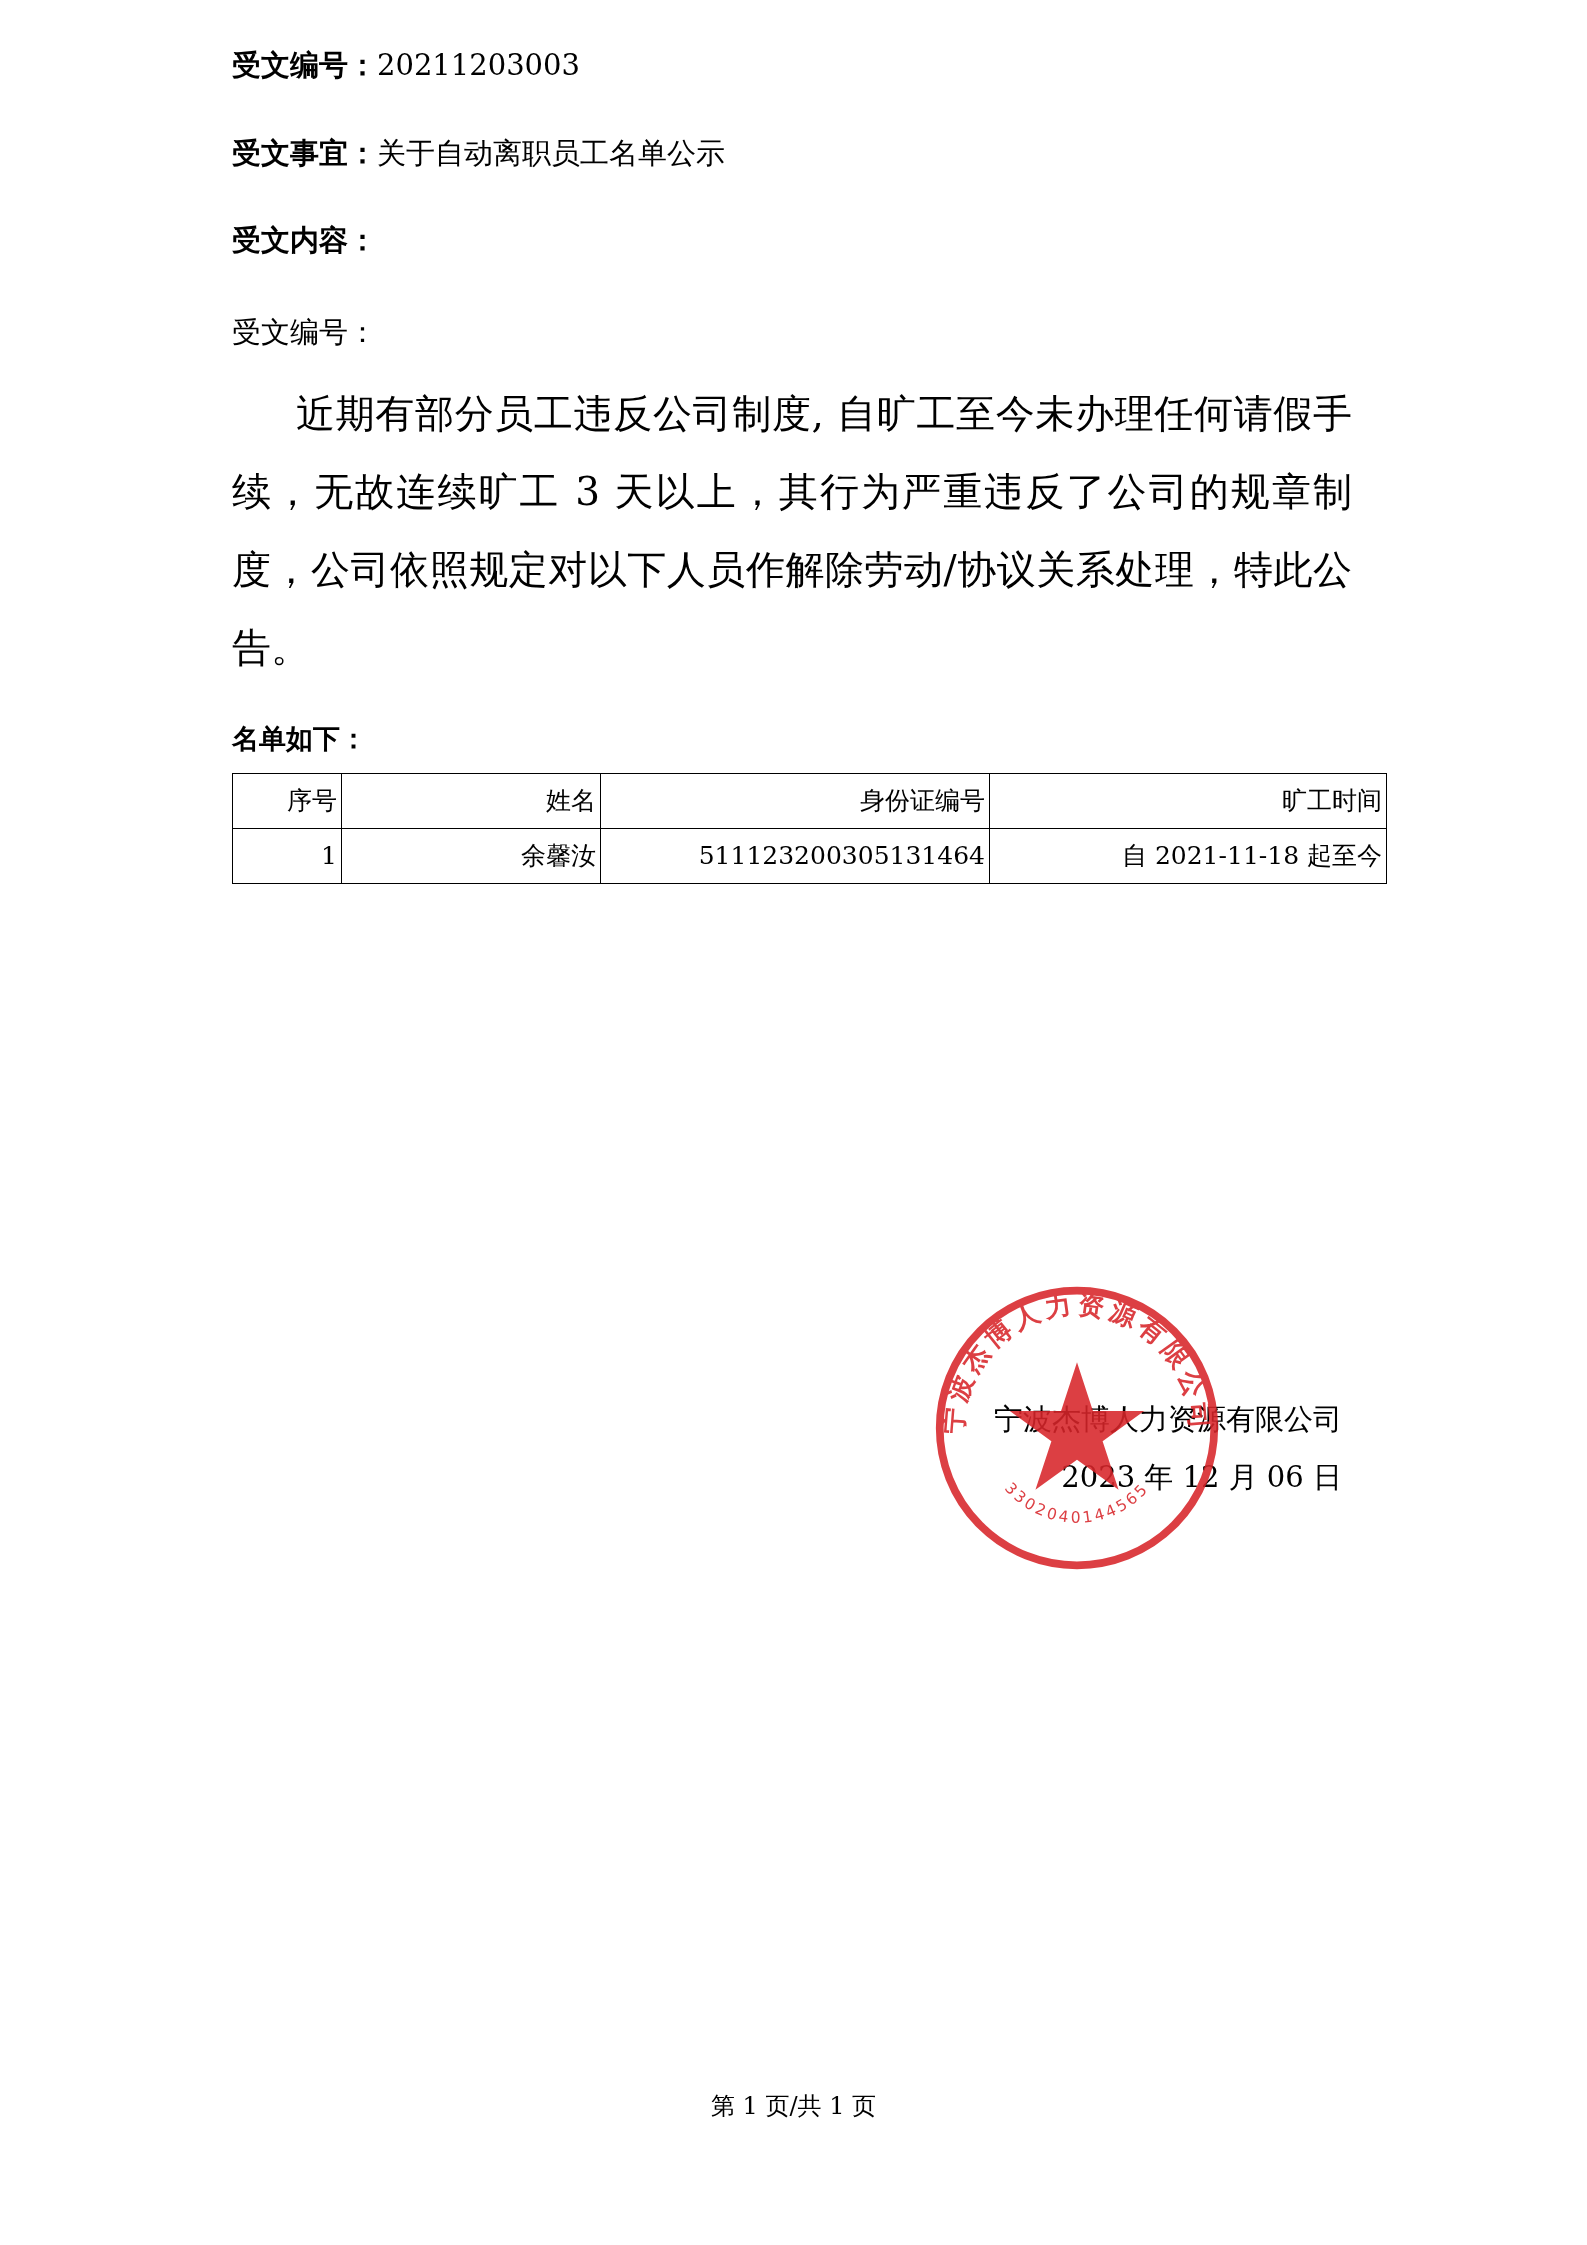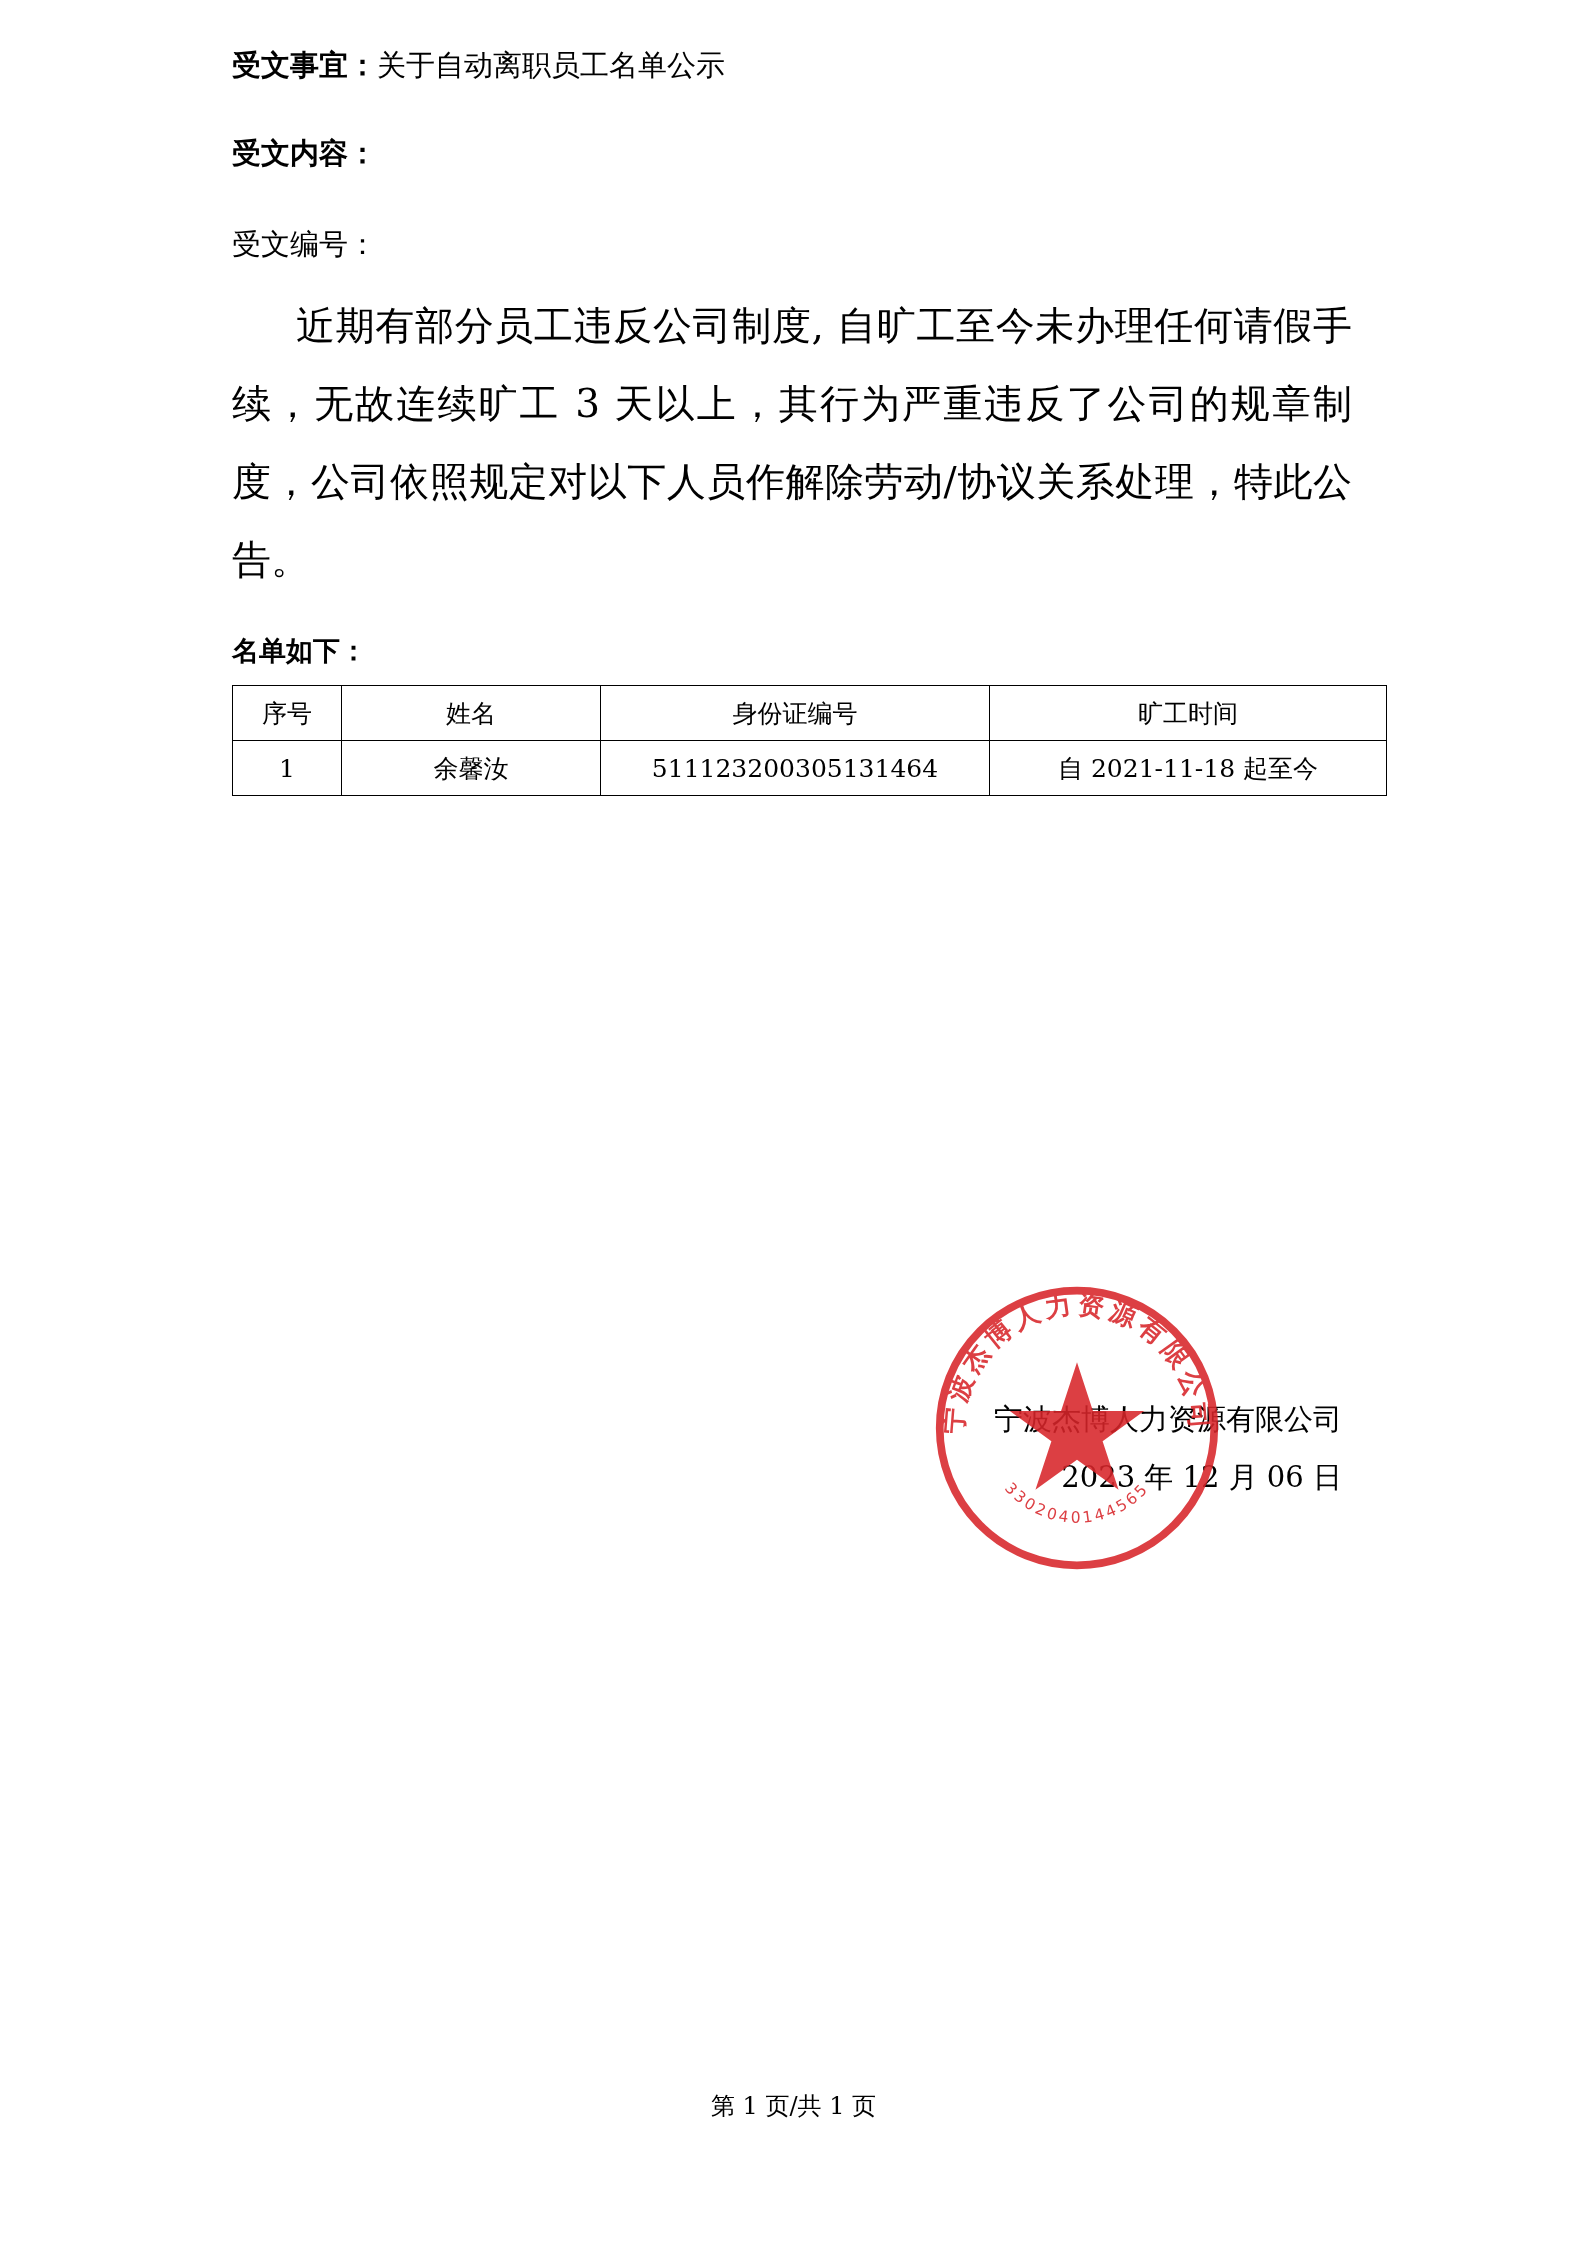--- a/index.html
+++ b/index.html
@@ -67,21 +67,21 @@
   }
   table.name-table {
     margin-top: 16px;
     border-collapse: collapse;
     width: 1118px;
     table-layout: fixed;
   }
   table.name-table td, table.name-table th {
     border: 1px solid #000000;
     height: 54px;
-    text-align: center;
+    text-align: right;
     font-size: 25px;
     font-weight: normal;
     padding: 0 4px;
   }
   .col-seq { width: 100px; }
   .col-name { width: 250px; }
   .col-id { width: 380px; }
   .col-time { width: 388px; }
 
   .sign-block {
@@ -112,20 +112,23 @@
     font-size: 24px;
   }
 </style>
 </head>
 <body>
 
 <div class="page">
   <div class="content">
 
 
+    <div class="field-line">
+      <span class="field-label">受文编号：</span><span class="field-value">20211203003</span>
+    </div>
 
 
     <div class="field-line">
       <span class="field-label">受文事宜：</span><span class="field-value">关于自动离职员工名单公示</span>
     </div>
 
     <div class="field-line">
       <span class="field-label">受文内容：</span><span class="field-value"></span>
     </div>
 

